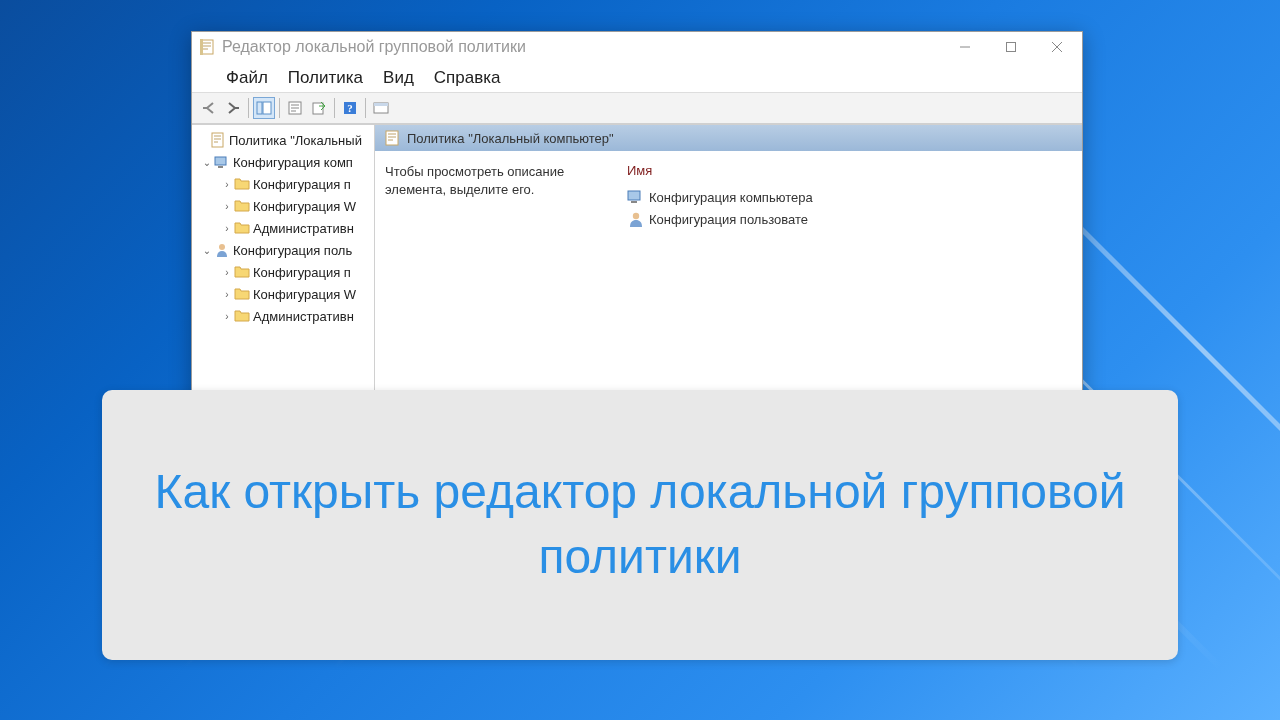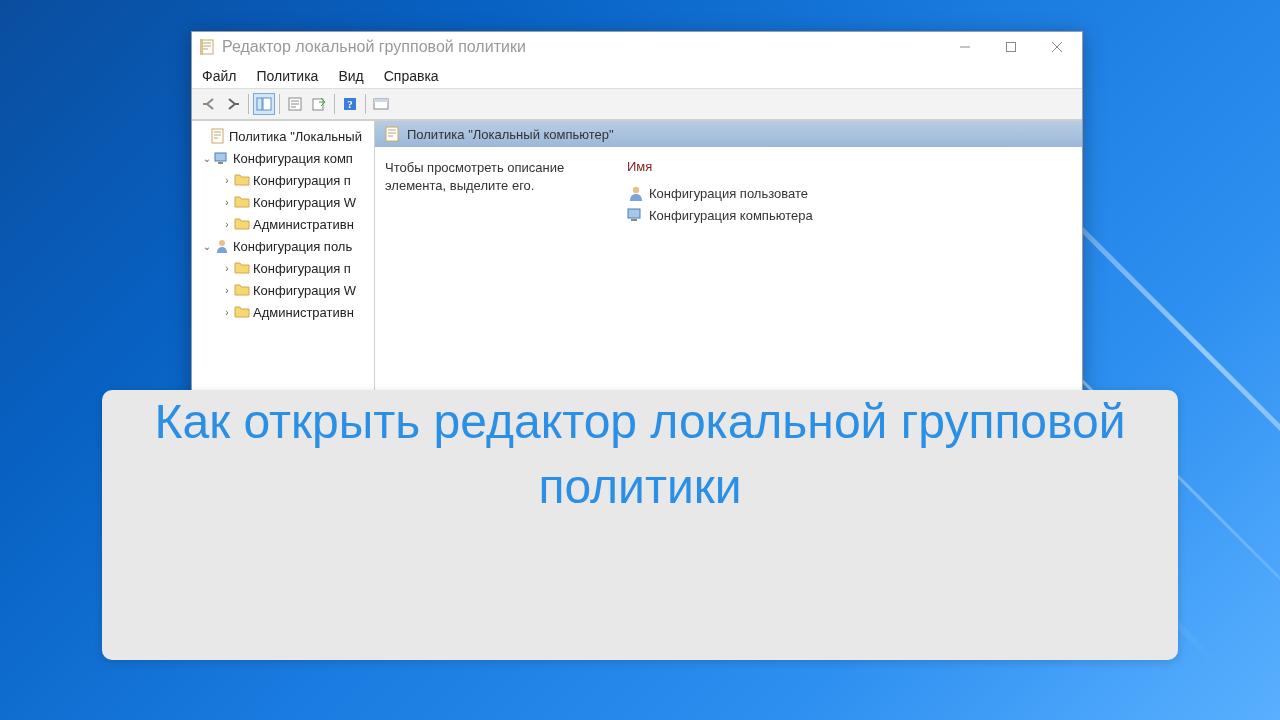--- a/index.html
+++ b/index.html
@@ -31,21 +31,21 @@
 .titlebar {
   height: 30px; display: flex; align-items: center;
   padding: 0 2px 0 8px;
   color: #999; font-size: 16px;
 }
 .titlebar-icon { width: 14px; height: 16px; margin-right: 8px; }
 .titlebar-title { flex: 1; }
 .winbtn { width: 46px; height: 30px; display: flex; align-items: center; justify-content: center; color: #555; }
 .winbtn svg { width: 10px; height: 10px; }
 
-.menubar { display: flex; padding: 4px 8px 2px 0; font-size: 14px; color: #222; }
+.menubar { display: flex; padding: 4px 8px 2px 24px; font-size: 17px; color: #222; }
 .menubar div { padding: 2px 10px; }
 
 .toolbar {
   display: flex; align-items: center; gap: 2px;
   padding: 4px 6px;
   border-top: 1px solid #ddd;
   border-bottom: 1px solid #d0d0d0;
   background: #f3f3f3;
 }
 .tb-sep { width: 1px; height: 20px; background: #bbb; margin: 0 2px; }
@@ -82,21 +82,21 @@
 .detail-list-header { color: #7f1d1d; margin-bottom: 8px; }
 .detail-item { display: flex; align-items: center; height: 22px; }
 .detail-item .ic { width: 18px; height: 18px; margin-right: 4px; }
 
 .overlay {
   position: absolute;
   left: 102px; top: 390px;
   width: 1076px; height: 270px;
   background: #e8e8e8;
   border-radius: 10px;
-  display: flex; justify-content: center;
+  display: flex; align-items: center; justify-content: center;
   text-align: center;
   box-shadow: 0 2px 8px rgba(0,0,0,0.15);
 }
 .overlay-text {
   color: #2a8fe5;
   font-size: 48px;
   font-weight: 300;
   line-height: 1.35;
   padding: 0 40px;
 }
@@ -271,32 +271,32 @@
             <path d="M3 4h8M3 7h8M3 10h5" stroke="#bfa36a"></path>
           </svg>
         <span>Политика "Локальный компьютер"</span>
       </div>
       <div class="detail-body">
         <div class="detail-desc">Чтобы просмотреть описание элемента, выделите его.</div>
         <div class="detail-list">
           <div class="detail-list-header">Имя</div>
           <div class="detail-item">
             <svg class="ic" viewBox="0 0 18 18">
+                <rect x="1" y="3" width="12" height="9" fill="#a8c8e8" stroke="#4a7db8"></rect>
+                <rect x="4" y="13" width="6" height="2" fill="#888"></rect>
+              </svg>
+            <span>Конфигурация компьютера</span>
+          </div>
+          <div class="detail-item">
+            <svg class="ic" viewBox="0 0 18 18">
                 <circle cx="9" cy="6" r="3.2" fill="#e8c090"></circle>
                 <path d="M3 17c0-5 2.5-7 6-7s6 2 6 7" fill="#7ba3d4"></path>
               </svg>
             <span>Конфигурация пользовате</span>
           </div>
-          <div class="detail-item">
-            <svg class="ic" viewBox="0 0 18 18">
-                <rect x="1" y="3" width="12" height="9" fill="#a8c8e8" stroke="#4a7db8"></rect>
-                <rect x="4" y="13" width="6" height="2" fill="#888"></rect>
-              </svg>
-            <span>Конфигурация компьютера</span>
-          </div>
         </div>
       </div>
     </div>
   </div>
 </div>
 
 <div class="overlay">
   <div class="overlay-text">Как открыть редактор локальной групповой политики</div>
 </div>
 

